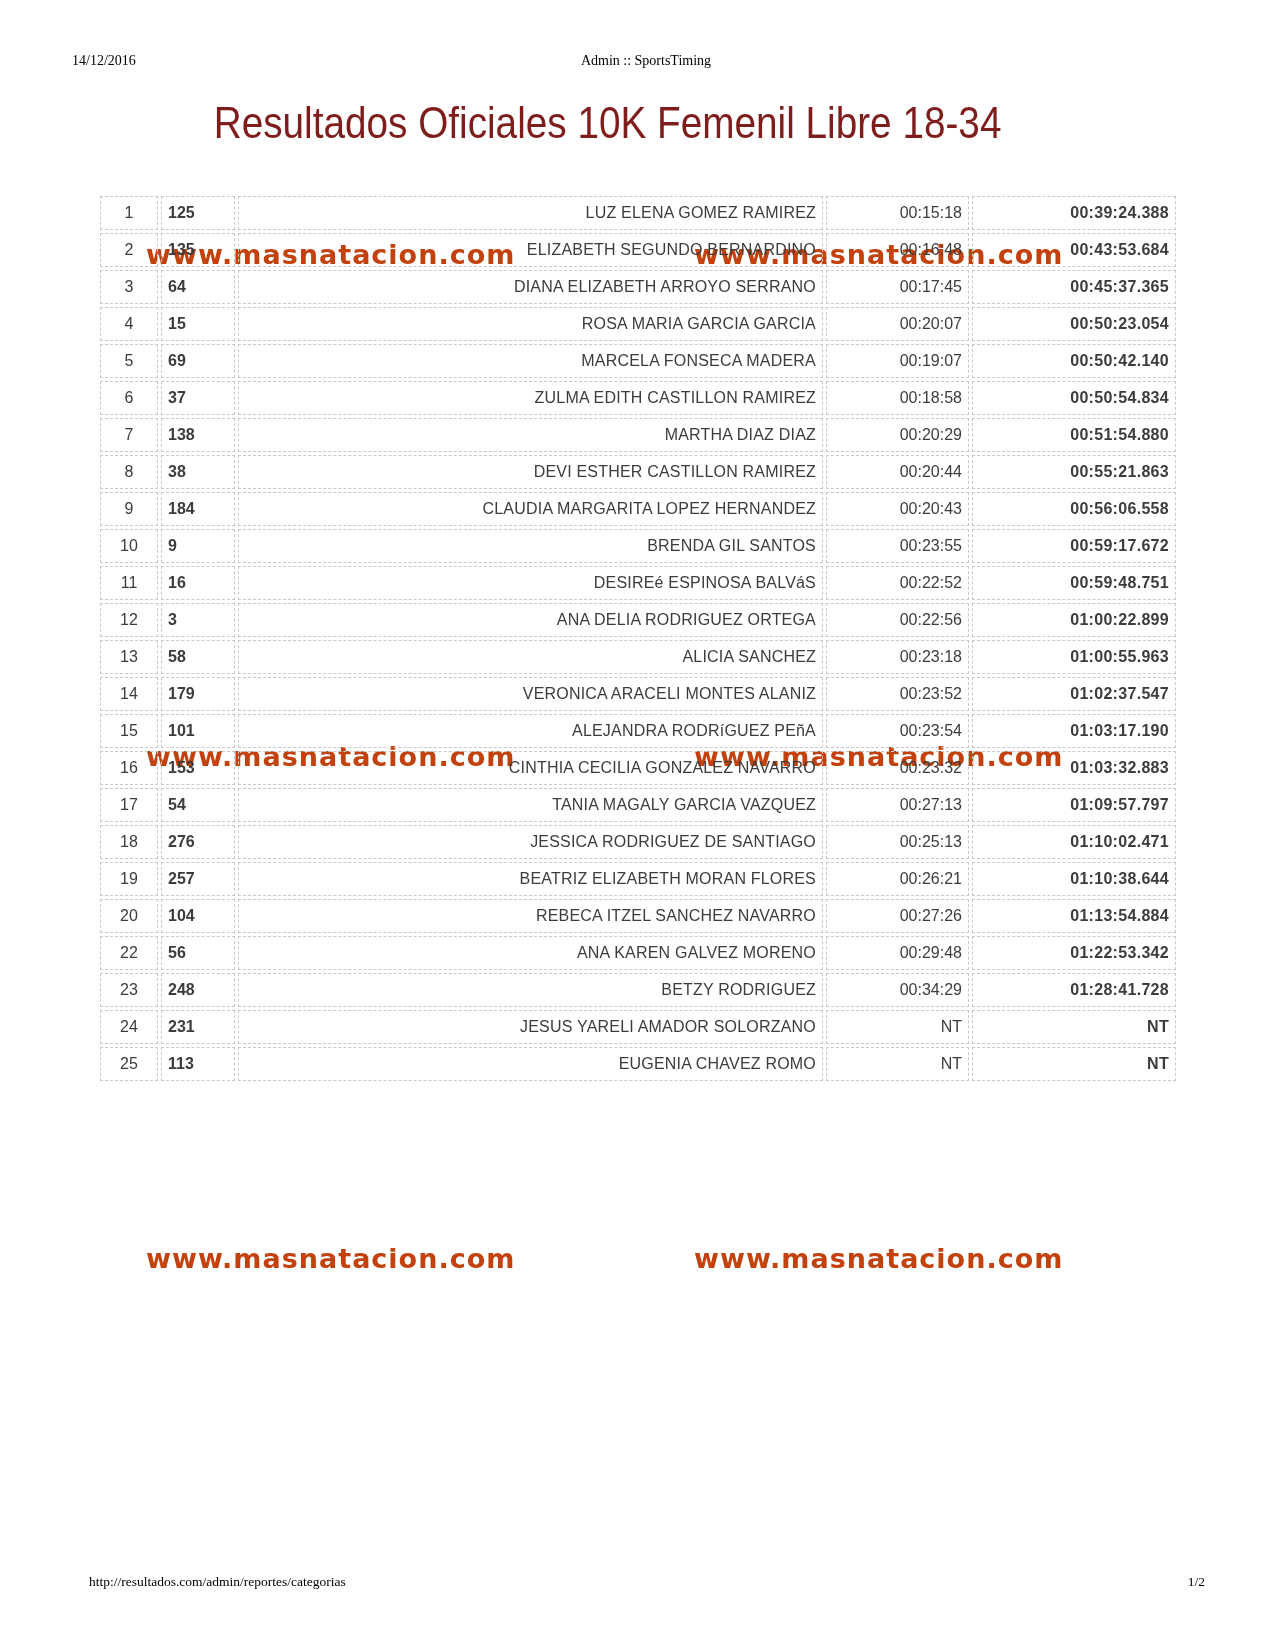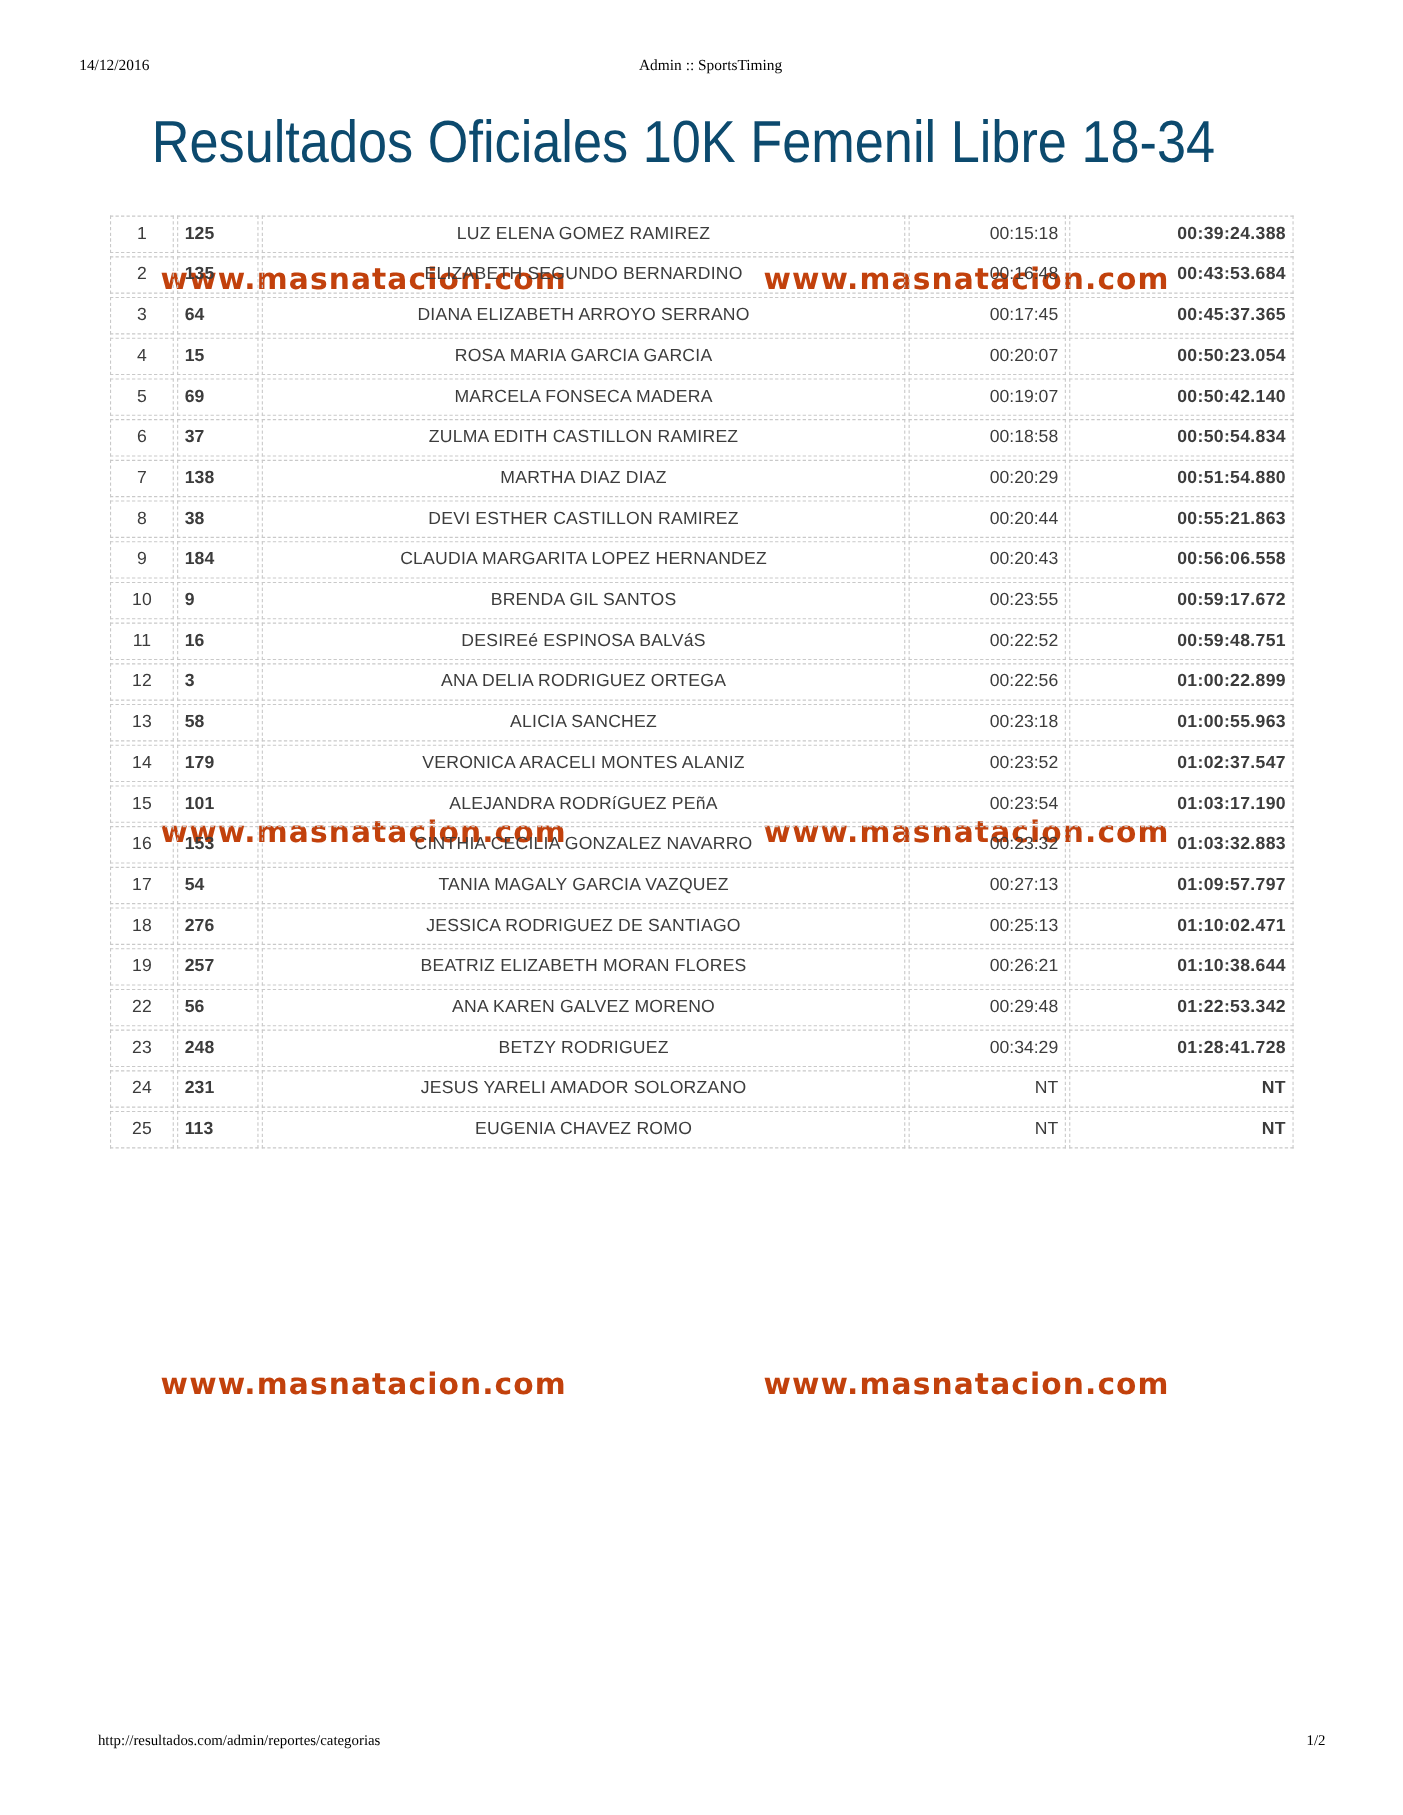--- a/index.html
+++ b/index.html
@@ -28,23 +28,23 @@
   .print-footer-url  { left: 89px; top: 1574px; font-size: 13.5px; }
   .print-footer-page { right: 70px; top: 1574px; font-size: 13.5px; }
 
   
   .page-title {
     position: absolute;
     left: 72px;
     top: 98px;
     width: 1071px;
     text-align: center;
-    font-size: 54px;
+    font-size: 44px;
     font-weight: 300;
-    color: #0c4a6e;
+    color: #7f1d1d;
     z-index: 2;
   }
   .page-title .squeeze {
     display: inline-block;
     transform: scaleX(0.88);
     transform-origin: center;
     letter-spacing: 0px;
     white-space: nowrap;
   }
 
@@ -85,21 +85,21 @@
     height: 32px;
     font-size: 16px;
     color: #3c3c3c;
     padding: 0 6px;
     white-space: nowrap;
     overflow: hidden;
     vertical-align: middle;
   }
   td.col-rank  { text-align: center; color: #474747; }
   td.col-bib   { font-weight: bold; color: #000; }
-  td.col-name  { text-align: center; padding-left: 9px; letter-spacing: 0.2px; }
+  td.col-name  { text-align: right; padding-left: 9px; letter-spacing: 0.2px; }
   td.col-split { text-align: right; padding-left: 9px; color: #414141; }
   td.col-time  { text-align: right; font-weight: bold; color: #000; letter-spacing: 0.3px; }
 </style>
 </head>
 <body>
 
 <div class="print-serif print-header-date">14/12/2016</div>
 <div class="print-serif print-header-doc">Admin :: SportsTiming</div>
 
 <div class="page-title">
@@ -249,20 +249,27 @@
     <td class="col-time">01:10:02.471</td>
   </tr>
       <tr>
     <td class="col-rank">19</td>
     <td class="col-bib">257</td>
     <td class="col-name">BEATRIZ ELIZABETH MORAN FLORES</td>
     <td class="col-split">00:26:21</td>
     <td class="col-time">01:10:38.644</td>
   </tr>
       <tr>
+    <td class="col-rank">20</td>
+    <td class="col-bib">104</td>
+    <td class="col-name">REBECA ITZEL SANCHEZ NAVARRO</td>
+    <td class="col-split">00:27:26</td>
+    <td class="col-time">01:13:54.884</td>
+  </tr>
+      <tr>
     <td class="col-rank">22</td>
     <td class="col-bib">56</td>
     <td class="col-name">ANA KAREN GALVEZ MORENO</td>
     <td class="col-split">00:29:48</td>
     <td class="col-time">01:22:53.342</td>
   </tr>
       <tr>
     <td class="col-rank">23</td>
     <td class="col-bib">248</td>
     <td class="col-name">BETZY RODRIGUEZ</td>

